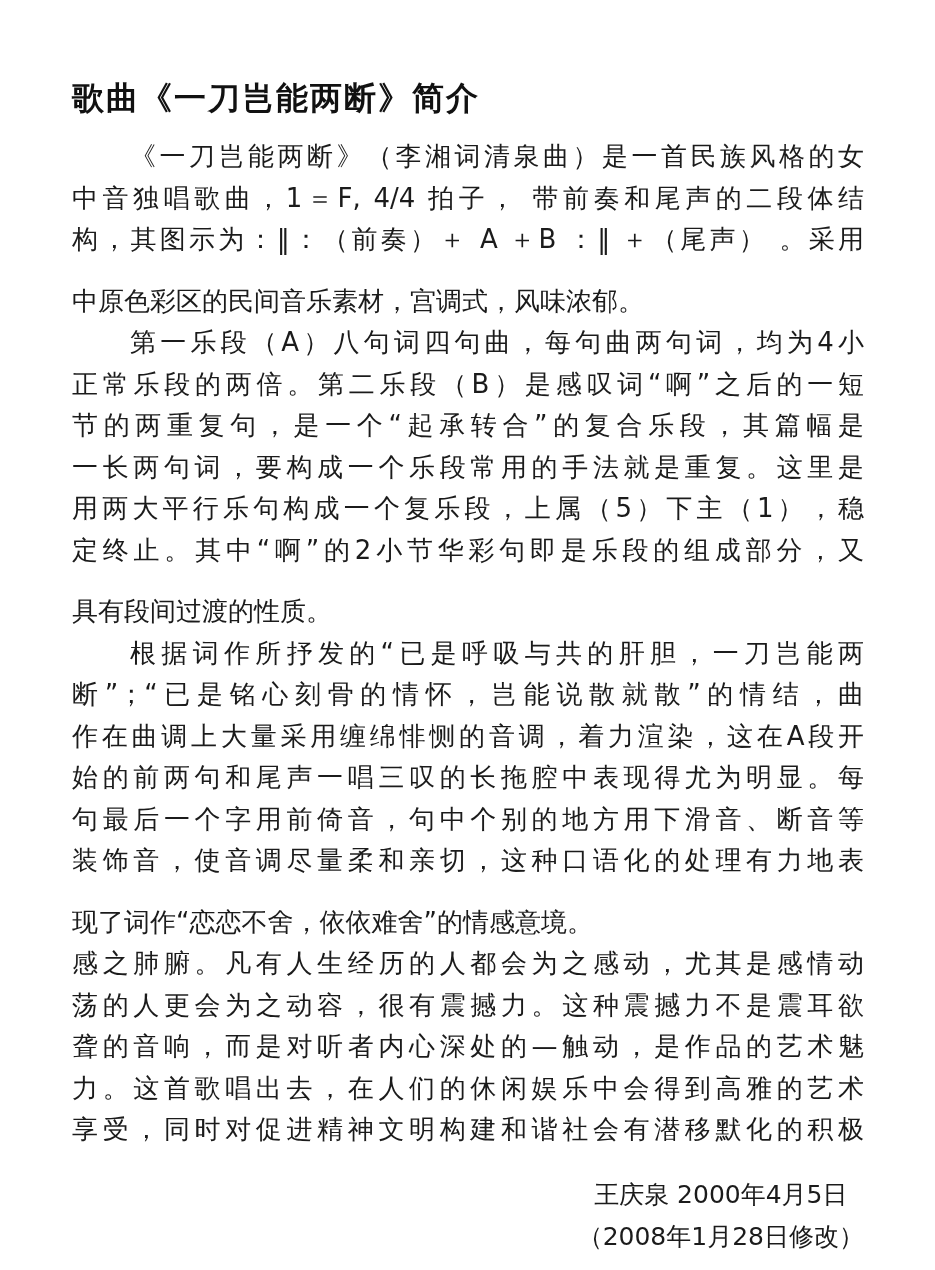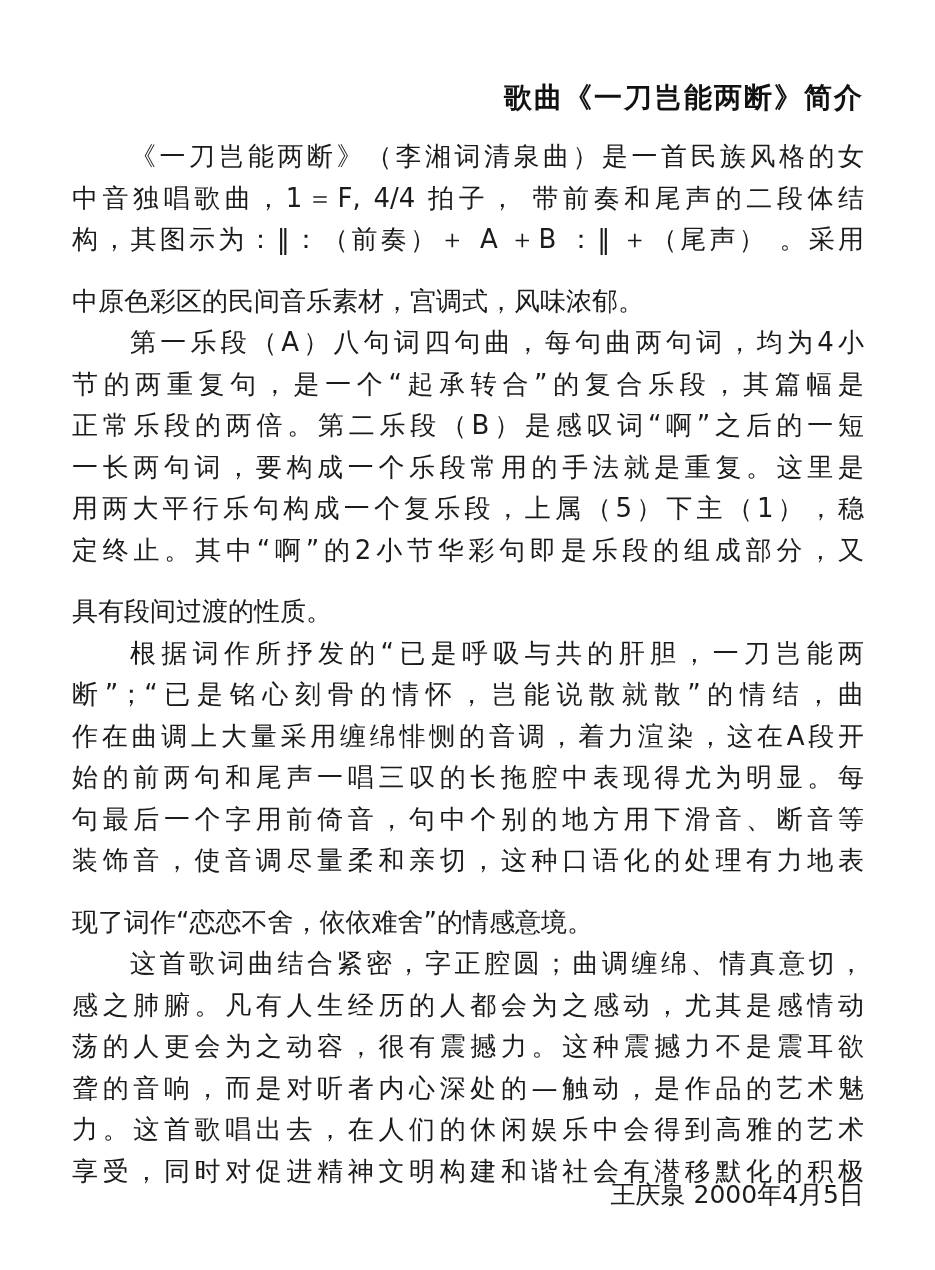--- a/index.html
+++ b/index.html
@@ -19,22 +19,22 @@
       position: absolute;
       left: 72px;
       top: 0;
       width: 792px;
     }
     .title {
       position: absolute;
       left: 0;
       top: 76px;
       width: 792px;
-      text-align: right;
-      font-size: 28px;
+      text-align: left;
+      font-size: 32px;
       font-weight: bold;
       letter-spacing: 2px;
       color: #111;
       line-height: 44px;
     }
     .body-text {
       position: absolute;
       left: 0;
       top: 136px;
       width: 792px;
@@ -80,44 +80,44 @@
 
     <div>
       <div class="line indent">《一刀岂能两断》（李湘词清泉曲）是一首民族风格的女</div>
       <div class="line">中音独唱歌曲，1＝F, 4/4 拍子， 带前奏和尾声的二段体结</div>
       <div class="line">构，其图示为：‖：（前奏）＋ A ＋B ：‖ ＋（尾声） 。采用</div>
       <div class="line last">中原色彩区的民间音乐素材，宫调式，风味浓郁。</div>
     </div>
 
     <div>
       <div class="line indent">第一乐段（A）八句词四句曲，每句曲两句词，均为4小</div>
+      <div class="line">正常乐段的两倍。第二乐段（B）是感叹词“啊”之后的一短</div>
       <div class="line">节的两重复句，是一个“起承转合”的复合乐段，其篇幅是</div>
-      <div class="line">正常乐段的两倍。第二乐段（B）是感叹词“啊”之后的一短</div>
       <div class="line">一长两句词，要构成一个乐段常用的手法就是重复。这里是</div>
       <div class="line">用两大平行乐句构成一个复乐段，上属（5）下主（1），稳</div>
       <div class="line">定终止。其中“啊”的2小节华彩句即是乐段的组成部分，又</div>
       <div class="line last">具有段间过渡的性质。</div>
     </div>
 
     <div>
       <div class="line indent">根据词作所抒发的“已是呼吸与共的肝胆，一刀岂能两</div>
       <div class="line">断”；“已是铭心刻骨的情怀，岂能说散就散”的情结，曲</div>
       <div class="line">作在曲调上大量采用缠绵悱恻的音调，着力渲染，这在A段开</div>
       <div class="line">始的前两句和尾声一唱三叹的长拖腔中表现得尤为明显。每</div>
       <div class="line">句最后一个字用前倚音，句中个别的地方用下滑音、断音等</div>
       <div class="line">装饰音，使音调尽量柔和亲切，这种口语化的处理有力地表</div>
       <div class="line last">现了词作“恋恋不舍，依依难舍”的情感意境。</div>
     </div>
 
     <div>
-      <div class="line indent">这首歌词曲结合紧密，字正腔圆；曲调缠绵、情真意切，</div>
       <div class="line">感之肺腑。凡有人生经历的人都会为之感动，尤其是感情动</div>
       <div class="line">荡的人更会为之动容，很有震撼力。这种震撼力不是震耳欲</div>
       <div class="line">聋的音响，而是对听者内心深处的—触动，是作品的艺术魅</div>
       <div class="line">力。这首歌唱出去，在人们的休闲娱乐中会得到高雅的艺术</div>
       <div class="line">享受，同时对促进精神文明构建和谐社会有潜移默化的积极</div>
     </div>
   </div>
 
   <div class="signature">
     <span class="sig-line">王庆泉  2000年4月5日</span>
+    <span class="sig-line">（2008年1月28日修改）</span>
   </div>
 </div>
 
 </body></html>

